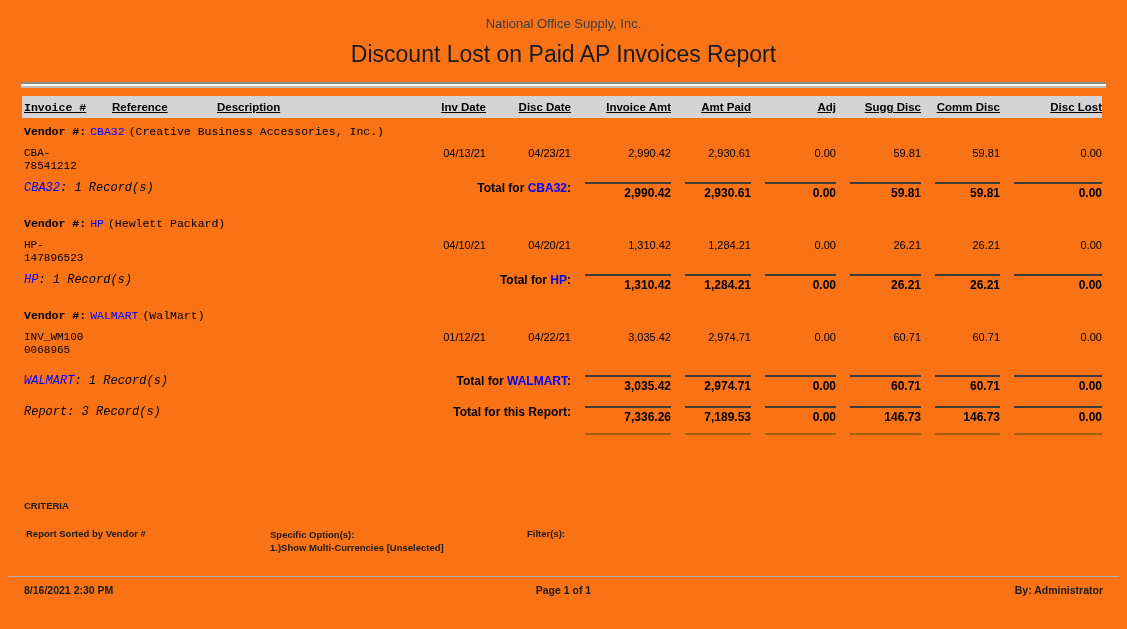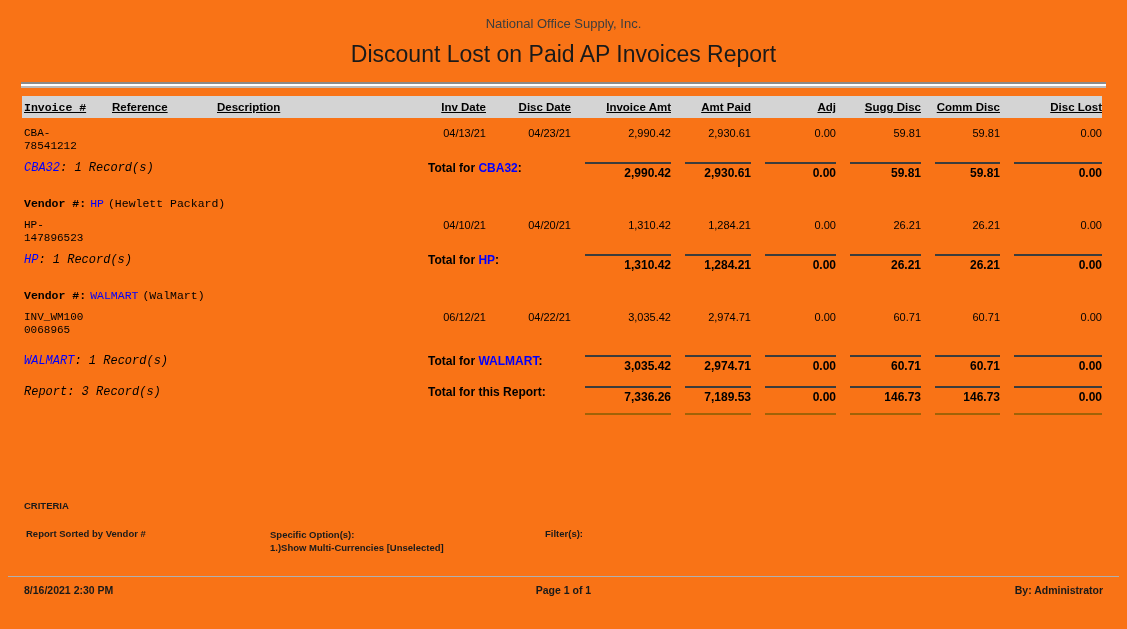--- a/index.html
+++ b/index.html
@@ -24,42 +24,42 @@
   .hdr-row{background:var(--hdrbg);padding:5px 0 4px 0;}
   .hdr-row .c{font-weight:bold;font-size:11.5px;text-decoration:underline;white-space:nowrap;}
   .c{line-height:13px;}
   .num{text-align:right;}
   .pl2{padding-left:2px;font-family:Liberation Mono, monospace;}
   .col1{grid-column:1}.col4{grid-column:4}.col5{grid-column:5}.col6{grid-column:6}
   .col7{grid-column:7}.col8{grid-column:8}.col9{grid-column:9}.col10{grid-column:10}
   .col11{grid-column:11}
   .colspan-all{grid-column:1/-1;}
   .col1-3{grid-column:1/4;}
-  .col-label{grid-column:4/6;}
+  .col-label{grid-column:4/6;text-align:right;}
   .vendor-row{margin-top:7px;font-size:11.5px;}
   .mt17{margin-top:17px;}
   .inv-row{margin-top:9px;}
   .total-row{margin-top:9px;font-size:12px;}
   .mt10{margin-top:18px;}
   .mt13{margin-top:13px;}
   .b{font-weight:bold;}
   .i{font-style:italic;}
   .link{color:var(--link);}
   .sp{margin-right:4px;}
   .tval{border-top:2px solid #3c3c3c;padding-top:3px;margin-left:14px;
         font-weight:bold;text-align:right;}
   .tbot{border-bottom:2px solid #a16207;padding-bottom:9px;}
   
   .criteria-heading{position:absolute;left:24px;top:500px;font-size:9.5px;
     font-weight:600;color:#1a1a1a;}
   .criteria-sort{position:absolute;left:26px;top:528px;font-size:9.5px;
     font-weight:600;color:#1a1a1a;}
   .criteria-options{position:absolute;left:270px;top:528px;font-size:9.5px;
     font-weight:600;color:#1a1a1a;line-height:13px;}
-  .criteria-filters{position:absolute;left:545px;top:528px;font-size:9.5px;
+  .criteria-filters{position:absolute;left:527px;top:528px;font-size:9.5px;
     font-weight:600;color:#1a1a1a;}
   
   .footer{position:absolute;left:8px;top:576px;width:1111px;
     border-top:1px solid #b0b0b0;}
   .footer-inner{display:grid;grid-template-columns:1fr auto 1fr;
     padding-top:7px;font-size:10.5px;font-weight:bold;color:#1a1a1a;}
   .footer-left{text-align:left;padding-left:16px;}
   .footer-center{text-align:right;}
   .footer-right{text-align:right;padding-right:16px;}
 </style>
@@ -86,20 +86,25 @@
       <div class="c num">Inv Date</div>
       <div class="c num">Disc Date</div>
       <div class="c num">Invoice Amt</div>
       <div class="c num">Amt Paid</div>
       <div class="c num">Adj</div>
       <div class="c num">Sugg Disc</div>
       <div class="c num">Comm Disc</div>
       <div class="c num">Disc Lost</div>
     </div>
 
+    <div class="row vendor-row">
+      <div class="c colspan-all pl2">
+        <span class="b sp">Vendor #:</span><span class="link sp">CBA32</span><span>(Creative Business Accessories, Inc.)</span>
+      </div>
+    </div>
     <div class="row inv-row">
       <div class="c col1 pl2">
         <div>CBA-</div>
         <div>78541212</div>
       </div>
       <div class="c col4 num">04/13/21</div>
       <div class="c col5 num">04/23/21</div>
       <div class="c col6 num">2,990.42</div>
       <div class="c col7 num">2,930.61</div>
       <div class="c col8 num">0.00</div>
@@ -183,21 +188,21 @@
     <div class="row vendor-row mt17">
       <div class="c colspan-all pl2">
         <span class="b sp">Vendor #:</span><span class="link sp">WALMART</span><span>(WalMart)</span>
       </div>
     </div>
     <div class="row inv-row">
       <div class="c col1 pl2">
         <div>INV_WM100</div>
         <div>0068965</div>
       </div>
-      <div class="c col4 num">06/12/21</div>
+      <div class="c col4 num">01/12/21</div>
       <div class="c col5 num">04/22/21</div>
       <div class="c col6 num">3,035.42</div>
       <div class="c col7 num">2,974.71</div>
       <div class="c col8 num">0.00</div>
       <div class="c col9 num">60.71</div>
       <div class="c col10 num">60.71</div>
       <div class="c col11 num">0.00</div>
     </div>
     <div class="row total-row mt10">
       <div class="c col1-3 pl2">

